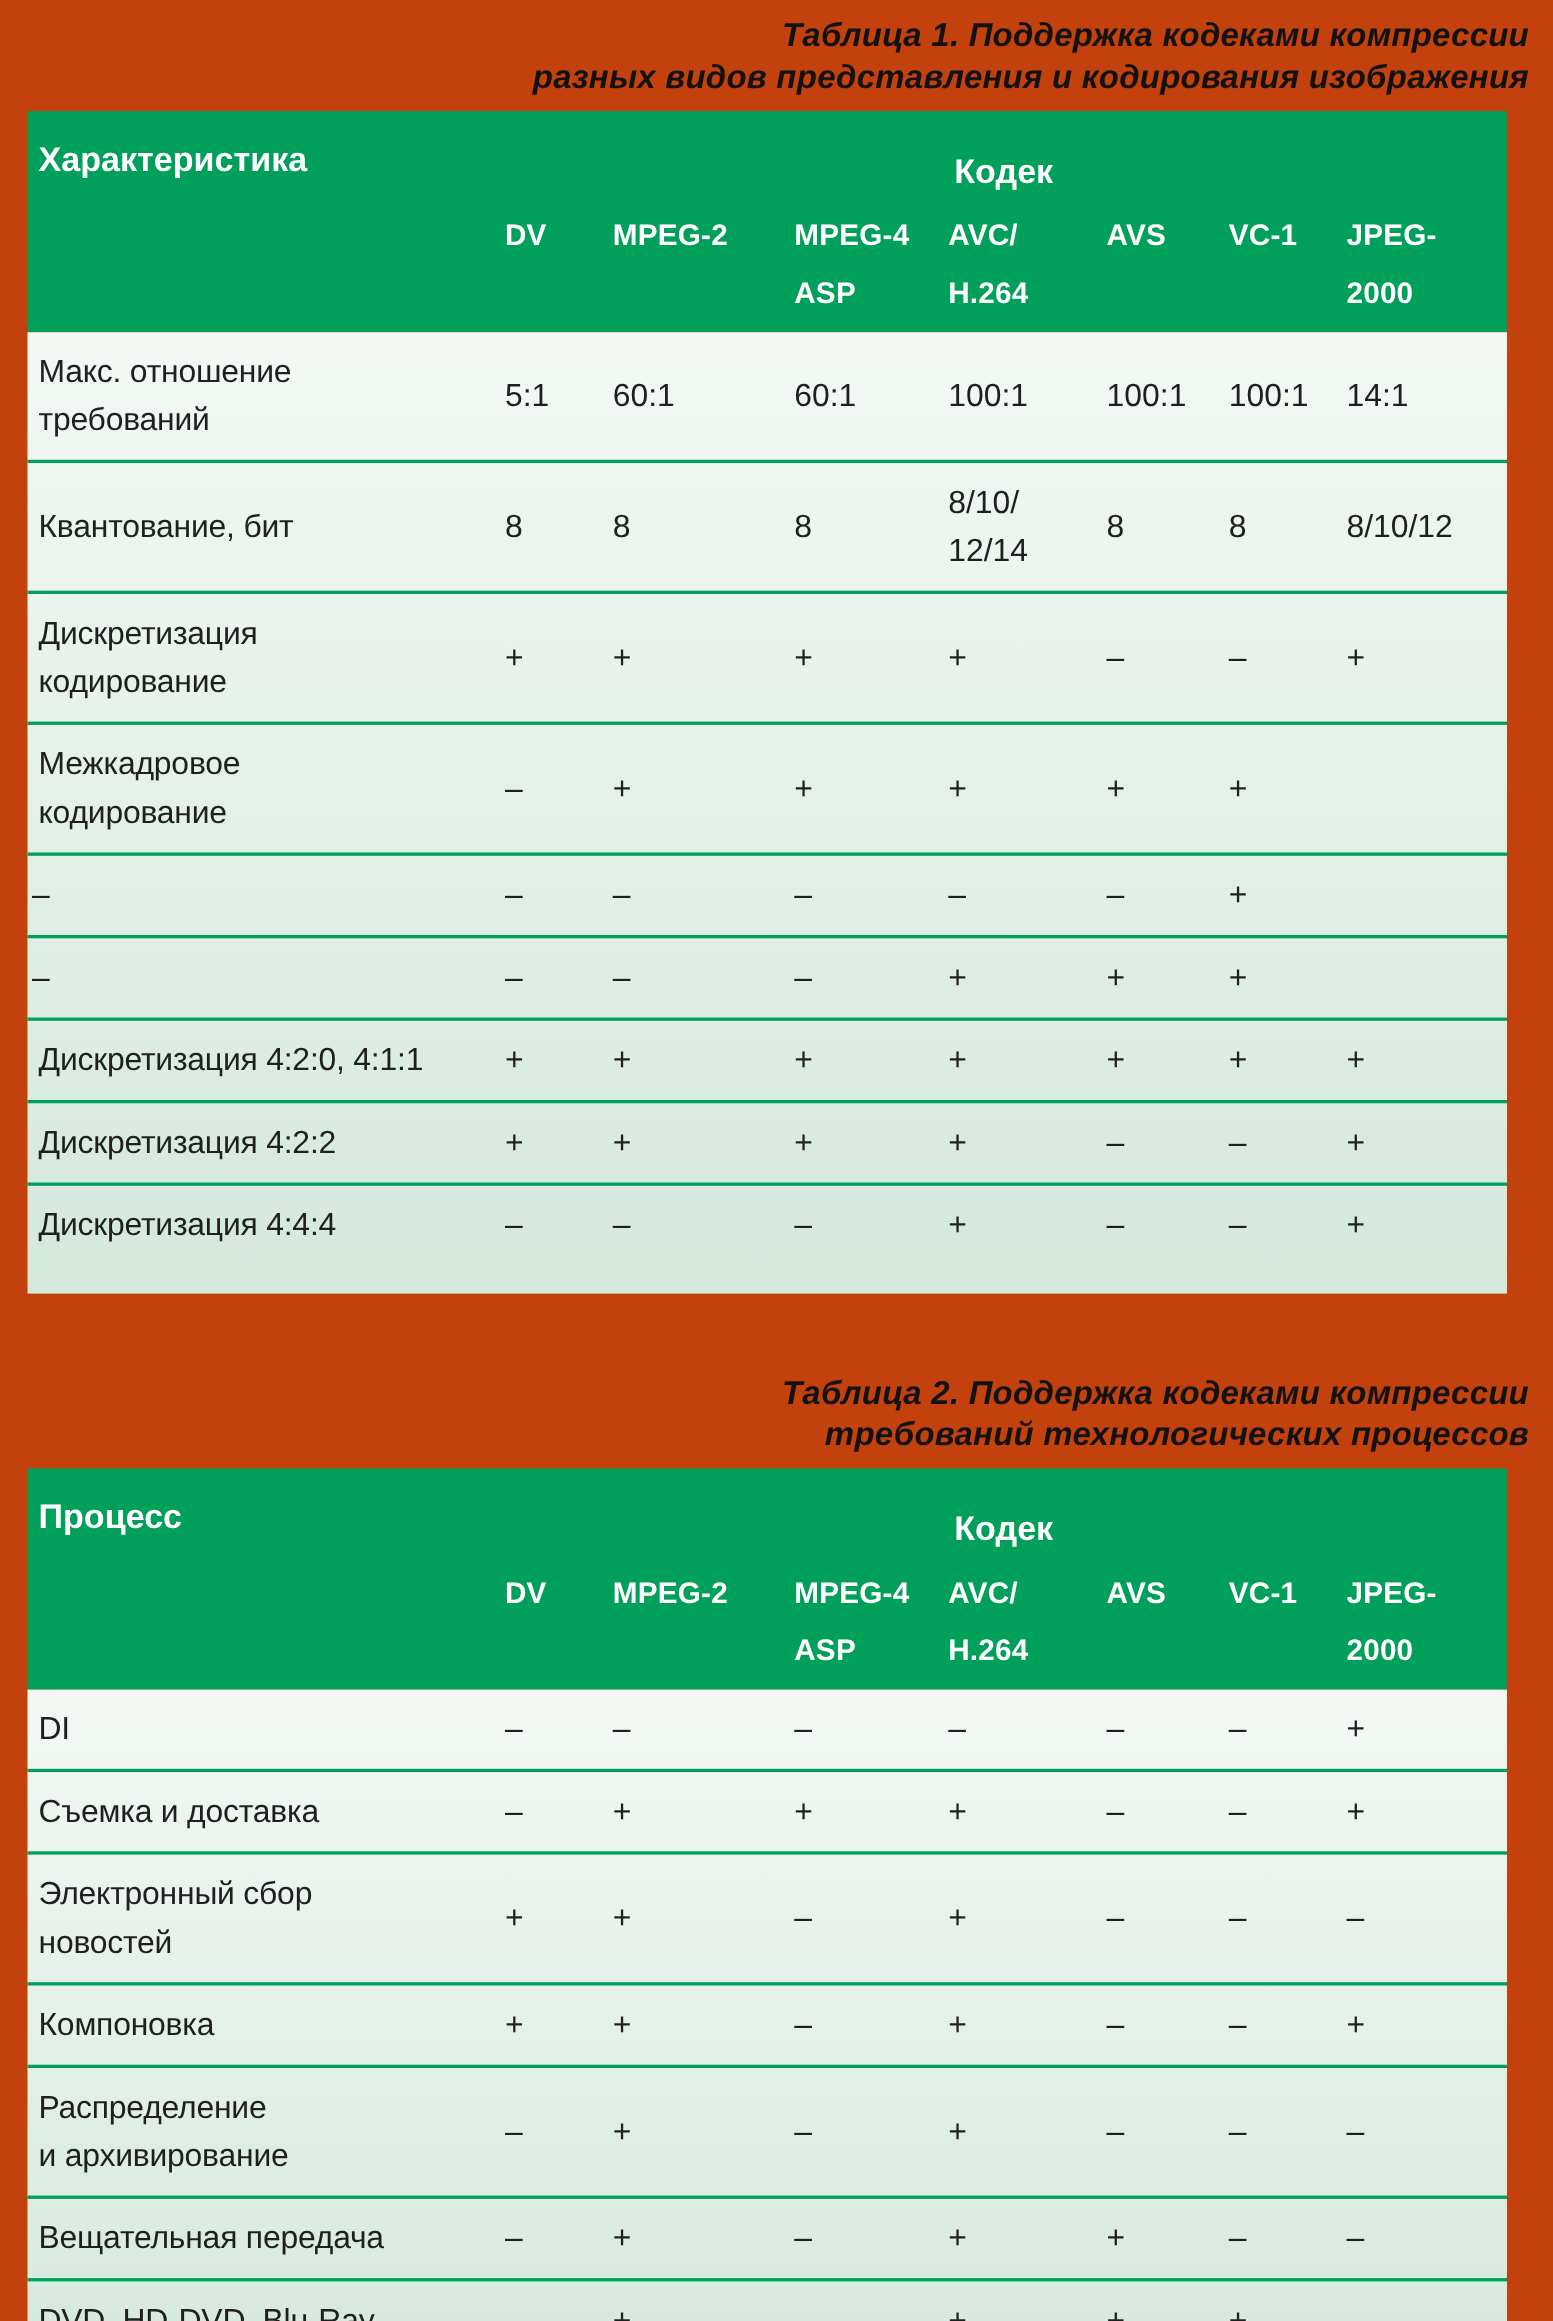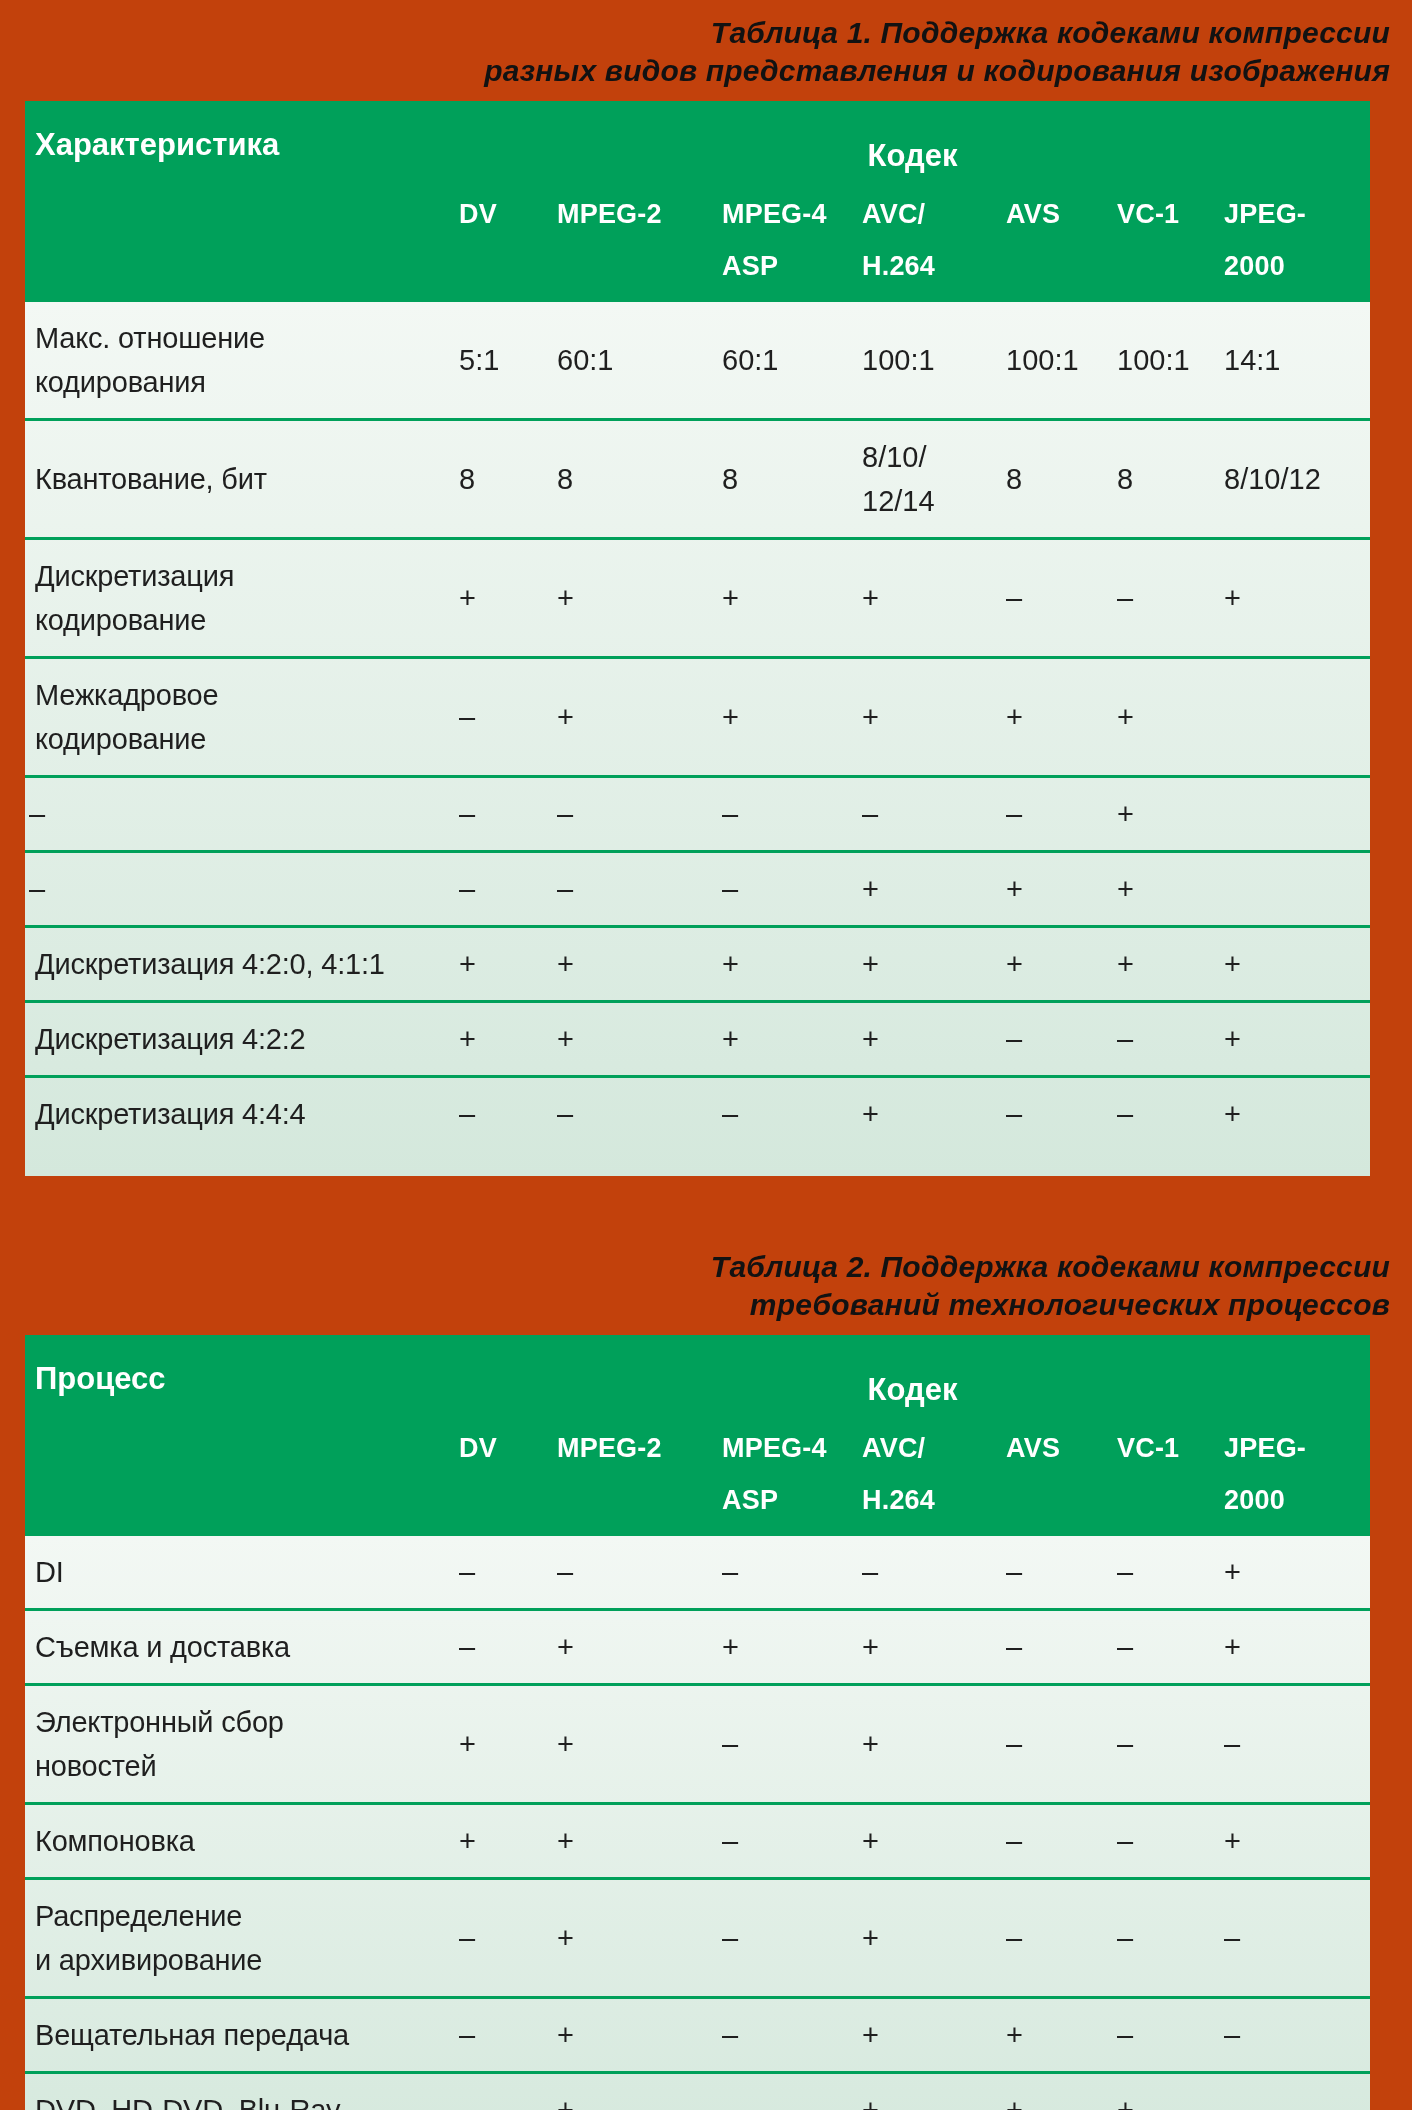--- a/index.html
+++ b/index.html
@@ -110,21 +110,21 @@
 Н.264</div>
             <div class="codec-h">AVS</div>
             <div class="codec-h">VC-1</div>
             <div class="codec-h">JPEG-
 2000</div>
           </div>
       </div>
       <div class="tbody">
           <div class="grid trow">
             <div class="row-label">Макс. отношение
-кодирования</div>
+требований</div>
             <div class="cell">5:1</div>
             <div class="cell">60:1</div>
             <div class="cell">60:1</div>
             <div class="cell">100:1</div>
             <div class="cell">100:1</div>
             <div class="cell">100:1</div>
             <div class="cell">14:1</div>
           </div>
           <div class="grid trow">
             <div class="row-label">Квантование, бит</div>

